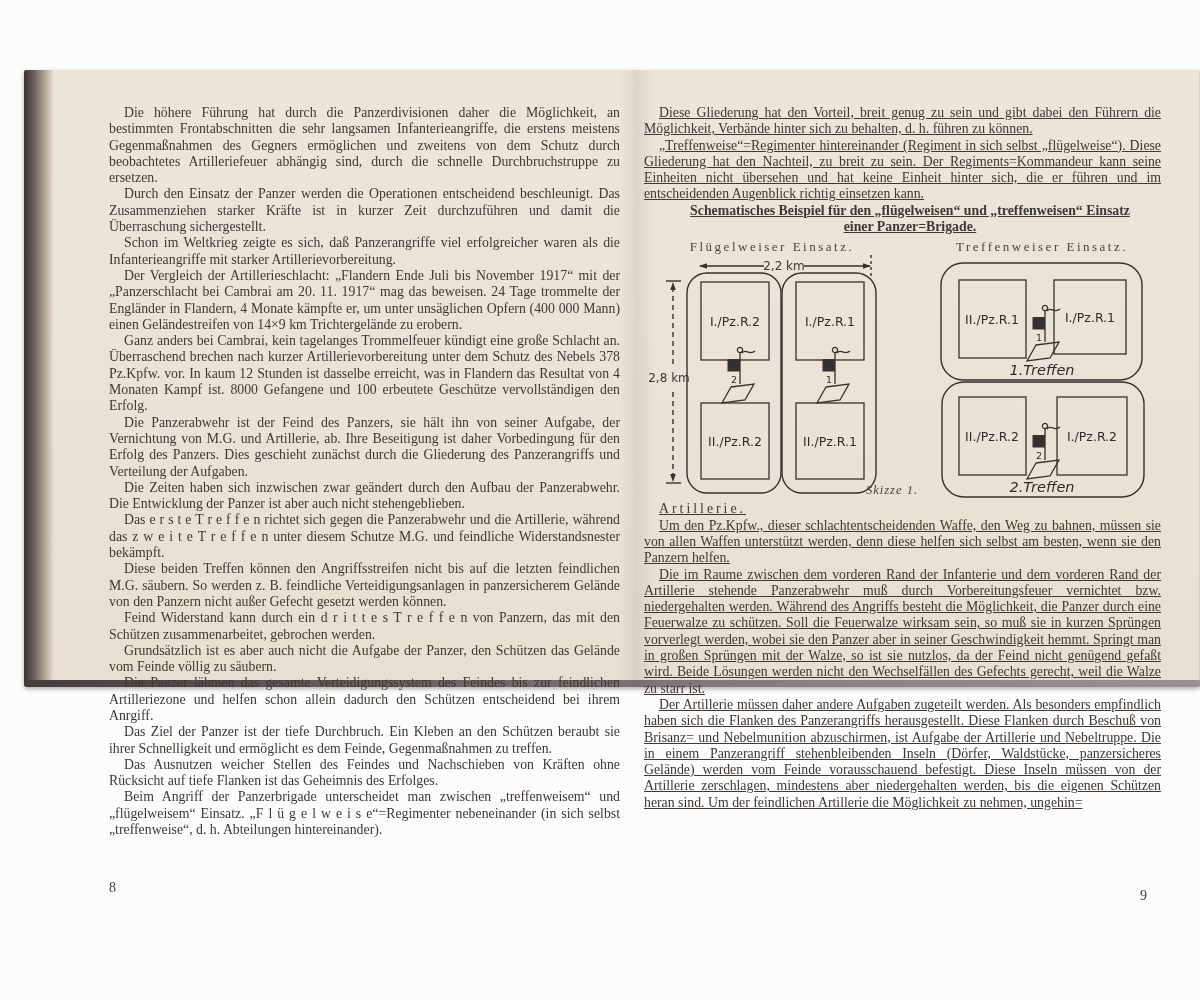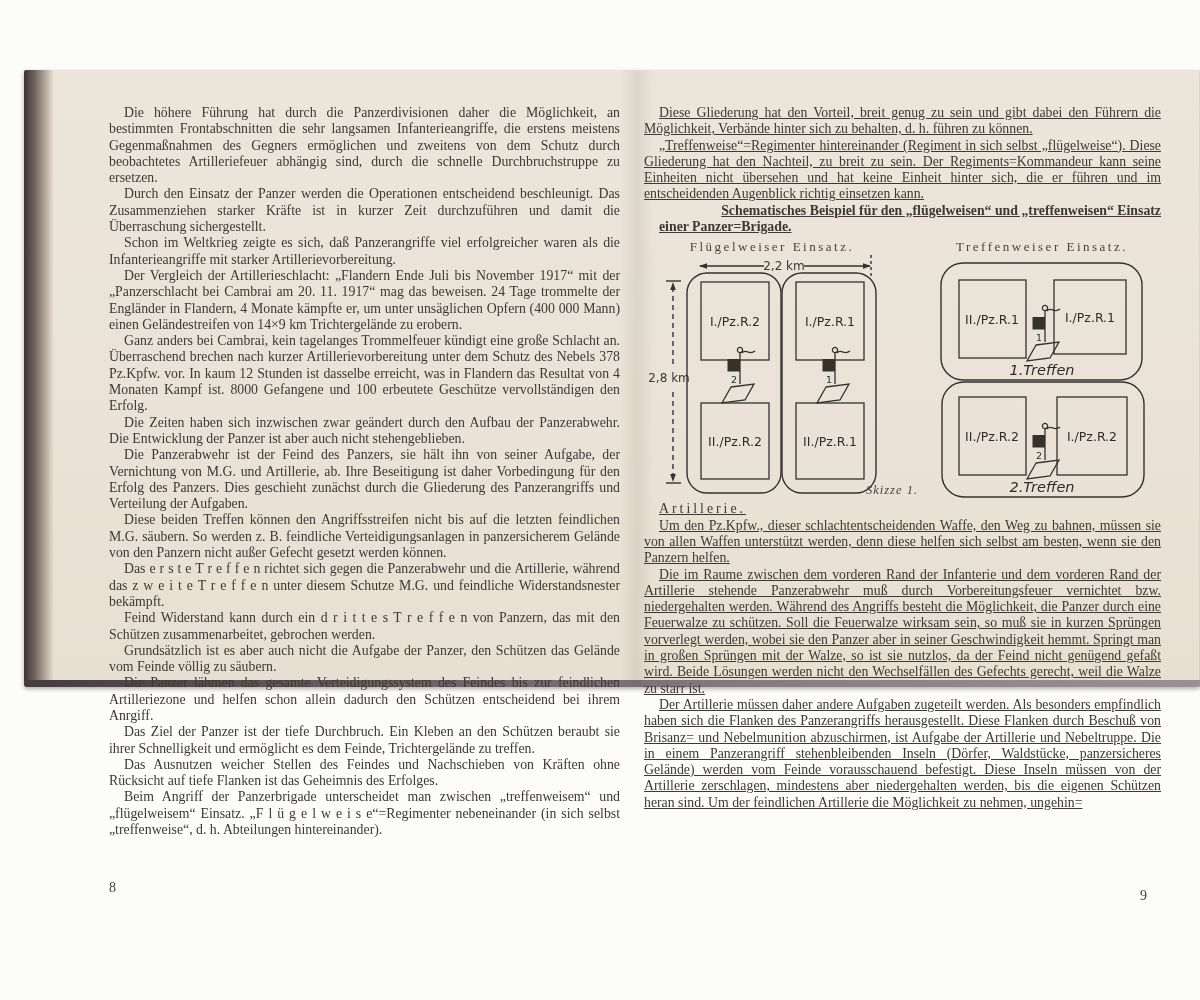--- a/index.html
+++ b/index.html
@@ -17,22 +17,22 @@
   .edge-right{position:absolute;right:0;top:0;bottom:0;width:5px;
         background:linear-gradient(270deg,#554b51 0%,#a99da3 55%,rgba(169,157,163,0) 100%);
         border-radius:0 7px 9px 0;}
   .gutter{position:absolute;left:596px;top:0;bottom:0;width:34px;
         background:linear-gradient(90deg,rgba(77,62,52,0) 0%,rgba(77,62,52,.09) 50%,rgba(77,62,52,0) 100%);}
   .page-col{position:absolute;top:35px;color:#3e3833;font-size:13.8px;line-height:16.3px;
         text-align:justify;}
   .col-left{left:85px;width:511px;}
   .col-right{left:620px;width:517px;text-decoration:underline;}
   p.para{margin:0;text-indent:15px;}
-  .bold-heading{font-weight:bold;text-align:right;text-indent:0;margin-top:4px;}
-  .bold-heading2{font-weight:bold;text-indent:0;}
+  .bold-heading{font-weight:bold;text-align:center;text-indent:0;margin-top:4px;}
+  .bold-heading2{font-weight:bold;text-align:center;text-indent:0;}
   .art-heading{letter-spacing:3px;text-indent:2px;margin-top:3px;margin-bottom:2px;}
   .pageno{position:absolute;font-size:14px;color:#46403a;}
   .pn-left{left:85px;top:810px;}
   .pn-right{left:1116px;top:818px;}
   .diagram{position:relative;width:517px;height:264px;margin-top:2px;}
   .diagram svg{position:absolute;left:10px;top:0;overflow:visible;}
   .sv-title{font-family:"Liberation Serif",serif;font-size:13px;letter-spacing:2.5px;fill:#4a443d;}
   .sv-unit{font-family:"DejaVu Sans",sans-serif;font-size:12.5px;fill:#2f2c28;}
   .sv-dim{font-family:"DejaVu Sans",sans-serif;font-size:12px;fill:#3a3631;}
   .sv-script{font-family:"DejaVu Sans",sans-serif;font-style:italic;font-size:14.5px;fill:#2f2c28;}
@@ -51,28 +51,28 @@
     <div class="edge-bottom"></div>
     <div class="edge-right"></div>
     <div class="gutter"></div>
 
     <div class="page-col col-left">
       <p class="para">Die höhere Führung hat durch die Panzerdivisionen daher die Möglichkeit, an bestimmten Frontabschnitten die sehr langsamen Infanterieangriffe, die erstens meistens Gegenmaßnahmen des Gegners ermöglichen und zweitens von dem Schutz durch beobachtetes Artilleriefeuer abhängig sind, durch die schnelle Durchbruchstruppe zu ersetzen.</p>
       <p class="para">Durch den Einsatz der Panzer werden die Operationen entscheidend beschleunigt. Das Zusammenziehen starker Kräfte ist in kurzer Zeit durchzuführen und damit die Überraschung sichergestellt.</p>
       <p class="para">Schon im Weltkrieg zeigte es sich, daß Panzerangriffe viel erfolgreicher waren als die Infanterieangriffe mit starker Artillerievorbereitung.</p>
       <p class="para">Der Vergleich der Artillerieschlacht: „Flandern Ende Juli bis November 1917“ mit der „Panzerschlacht bei Cambrai am 20. 11. 1917“ mag das beweisen. 24 Tage trommelte der Engländer in Flandern, 4 Monate kämpfte er, um unter unsäglichen Opfern (400 000 Mann) einen Geländestreifen von 14×9 km Trichtergelände zu erobern.</p>
       <p class="para">Ganz anders bei Cambrai, kein tagelanges Trommelfeuer kündigt eine große Schlacht an. Überraschend brechen nach kurzer Artillerievorbereitung unter dem Schutz des Nebels 378 Pz.Kpfw. vor. In kaum 12 Stunden ist dasselbe erreicht, was in Flandern das Resultat von 4 Monaten Kampf ist. 8000 Gefangene und 100 erbeutete Geschütze vervollständigen den Erfolg.</p>
+      <p class="para">Die Panzerabwehr ist der Feind des Panzers, sie hält ihn von seiner Aufgabe, der Vernichtung von M.G. und Artillerie, ab. Ihre Beseitigung ist daher Vorbedingung für den Erfolg des Panzers. Dies geschieht zunächst durch die Gliederung des Panzerangriffs und Verteilung der Aufgaben.</p>
       <p class="para">Die Zeiten haben sich inzwischen zwar geändert durch den Aufbau der Panzerabwehr. Die Entwicklung der Panzer ist aber auch nicht stehengeblieben.</p>
-      <p class="para">Die Panzerabwehr ist der Feind des Panzers, sie hält ihn von seiner Aufgabe, der Vernichtung von M.G. und Artillerie, ab. Ihre Beseitigung ist daher Vorbedingung für den Erfolg des Panzers. Dies geschieht zunächst durch die Gliederung des Panzerangriffs und Verteilung der Aufgaben.</p>
+      <p class="para">Das e r s t e  T r e f f e n richtet sich gegen die Panzerabwehr und die Artillerie, während das z w e i t e  T r e f f e n unter diesem Schutze M.G. und feindliche Widerstandsnester bekämpft.</p>
       <p class="para">Diese beiden Treffen können den Angriffsstreifen nicht bis auf die letzten feindlichen M.G. säubern. So werden z. B. feindliche Verteidigungsanlagen in panzersicherem Gelände von den Panzern nicht außer Gefecht gesetzt werden können.</p>
-      <p class="para">Das e r s t e  T r e f f e n richtet sich gegen die Panzerabwehr und die Artillerie, während das z w e i t e  T r e f f e n unter diesem Schutze M.G. und feindliche Widerstandsnester bekämpft.</p>
       <p class="para">Feind Widerstand kann durch ein d r i t t e s  T r e f f e n von Panzern, das mit den Schützen zusammenarbeitet, gebrochen werden.</p>
       <p class="para">Grundsätzlich ist es aber auch nicht die Aufgabe der Panzer, den Schützen das Gelände vom Feinde völlig zu säubern.</p>
       <p class="para">Die Panzer lähmen das gesamte Verteidigungssystem des Feindes bis zur feindlichen Artilleriezone und helfen schon allein dadurch den Schützen entscheidend bei ihrem Anrgiff.</p>
-      <p class="para">Das Ziel der Panzer ist der tiefe Durchbruch. Ein Kleben an den Schützen beraubt sie ihrer Schnelligkeit und ermöglicht es dem Feinde, Trichtergelände zu treffen.</p>
+      <p class="para">Das Ziel der Panzer ist der tiefe Durchbruch. Ein Kleben an den Schützen beraubt sie ihrer Schnelligkeit und ermöglicht es dem Feinde, Gegenmaßnahmen zu treffen.</p>
       <p class="para">Das Ausnutzen weicher Stellen des Feindes und Nachschieben von Kräften ohne Rücksicht auf tiefe Flanken ist das Geheimnis des Erfolges.</p>
       <p class="para">Beim Angriff der Panzerbrigade unterscheidet man zwischen „treffenweisem“ und „flügelweisem“ Einsatz. „F l ü g e l w e i s e“=Regimenter nebeneinander (in sich selbst „treffenweise“, d. h. Abteilungen hintereinander).</p>
     </div>
     <div class="pageno pn-left">8</div>
 
     <div class="page-col col-right">
       <p class="para">Diese Gliederung hat den Vorteil, breit genug zu sein und gibt dabei den Führern die Möglichkeit, Verbände hinter sich zu behalten, d. h. führen zu können.</p>
       <p class="para">„Treffenweise“=Regimenter hintereinander (Regiment in sich selbst „flügelweise“). Diese Gliederung hat den Nachteil, zu breit zu sein. Der Regiments=Kommandeur kann seine Einheiten nicht übersehen und hat keine Einheit hinter sich, die er führen und im entscheidenden Augenblick richtig einsetzen kann.</p>
       <p class="para bold-heading">Schematisches Beispiel für den „flügelweisen“ und „treffenweisen“ Einsatz</p>
       <p class="para bold-heading2">einer Panzer=Brigade.</p>

